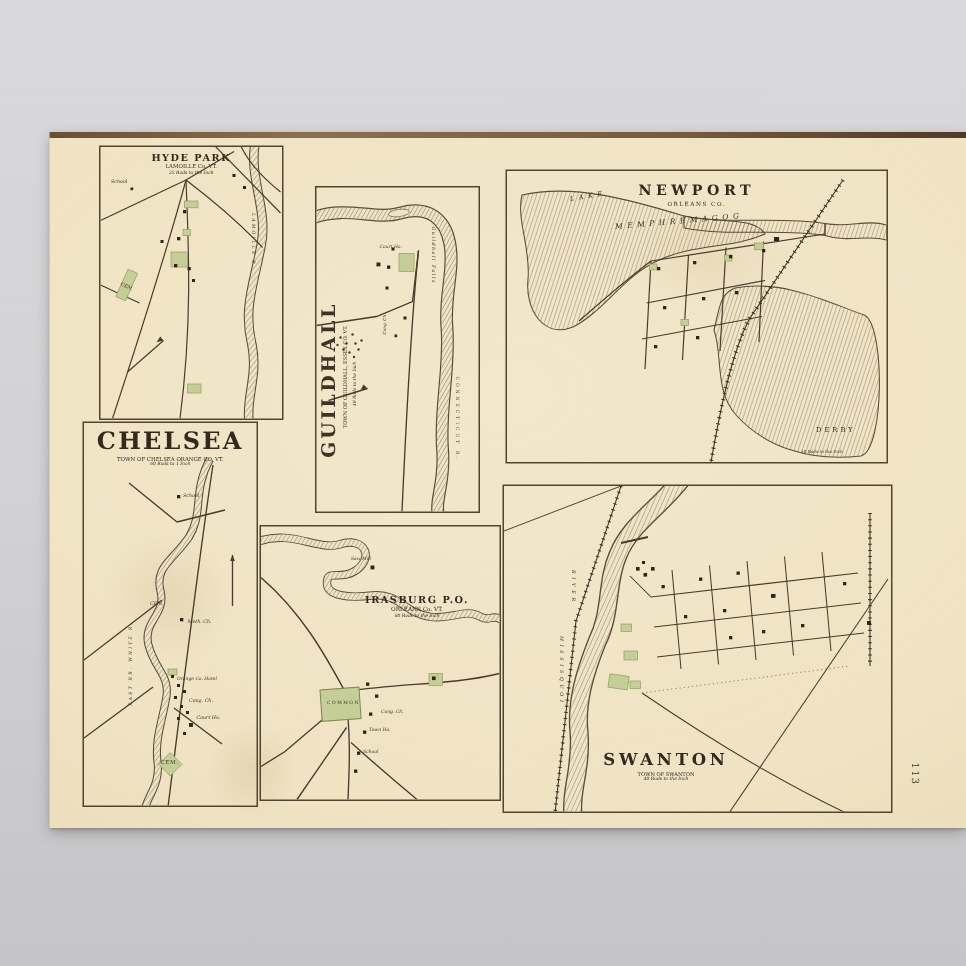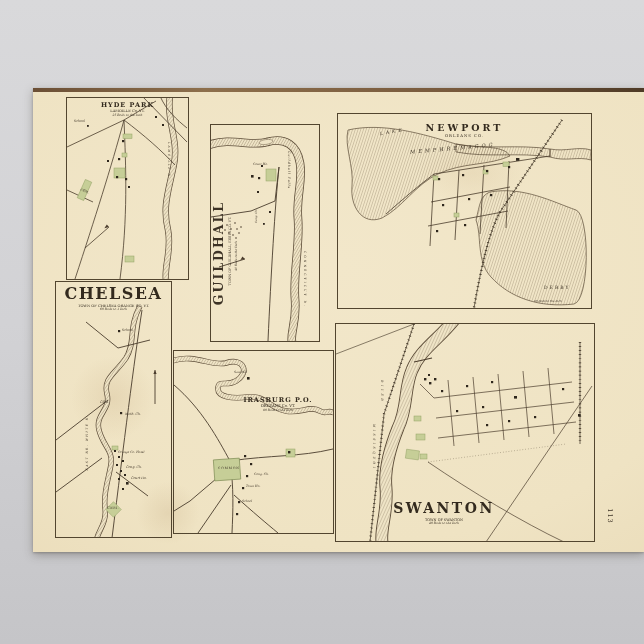--- a/index.html
+++ b/index.html
@@ -348,21 +348,21 @@
           <rect x="120" y="86" width="2.2" height="2.2"></rect>
             <rect x="146" y="82" width="2.2" height="2.2"></rect>
           <rect x="172" y="96" width="2.2" height="2.2"></rect>
             <rect x="198" y="92" width="2.2" height="2.2"></rect>
           <rect x="226" y="64" width="2.2" height="2.2"></rect>
             <rect x="150" y="100" width="2.2" height="2.2"></rect>
           <rect x="242" y="90" width="2.6" height="2.6"></rect>
         </g>
       </svg>
       <div class="ttl" style="left:28px;width:160px;top:176px;">
-        <span class="t1" style="font-size:14px;letter-spacing:2.5px;">SWANTON</span>
+        <span class="t1" style="font-size:11px;letter-spacing:2.5px;">SWANTON</span>
         <span class="t2" style="font-size:3.4px;">TOWN OF SWANTON</span>
         <span class="t3 it" style="font-size:3px;">40 Rods to the Inch</span>
       </div>
       <span class="lbl vdn it" style="left:44px;top:56px;font-size:3.2px;letter-spacing:2.5px;">RIVER</span>
       <span class="lbl vdn it" style="left:36px;top:100px;font-size:3.2px;letter-spacing:2.5px;">MISSISQUOI</span>
     </div>
 
     <span class="pageno">113</span>
   </div>
 </div>

